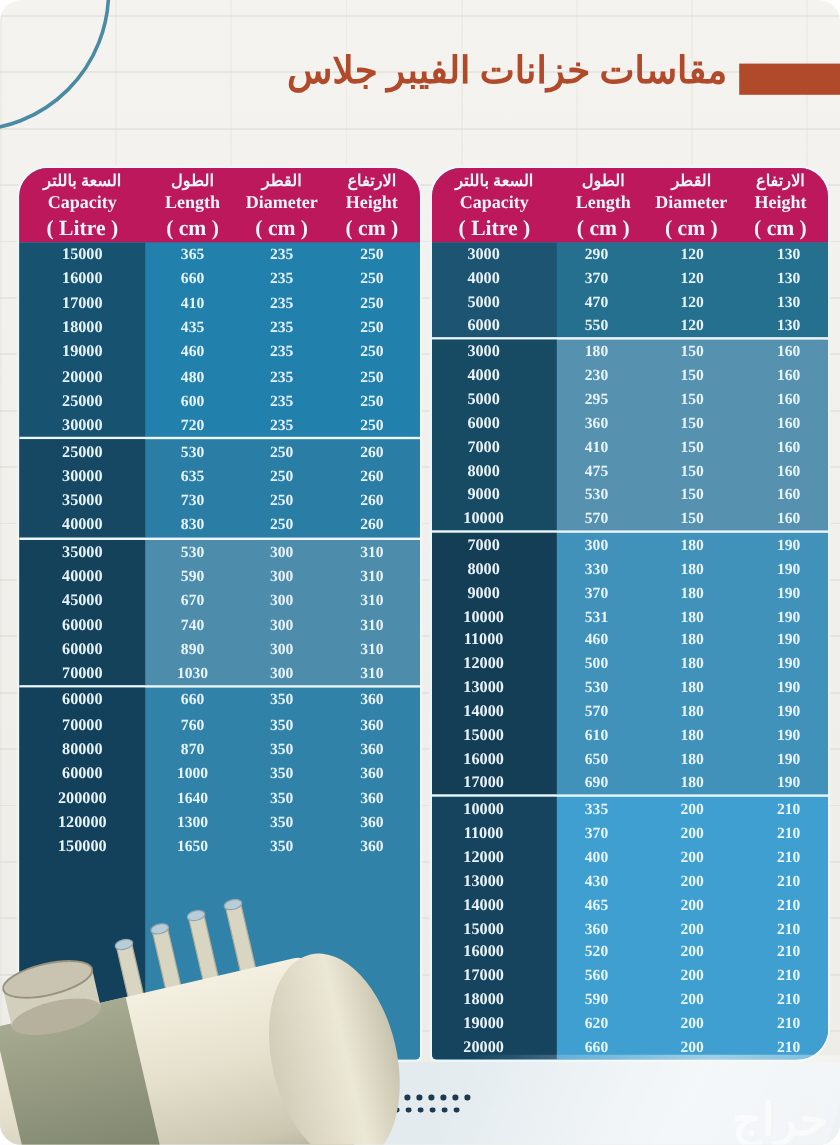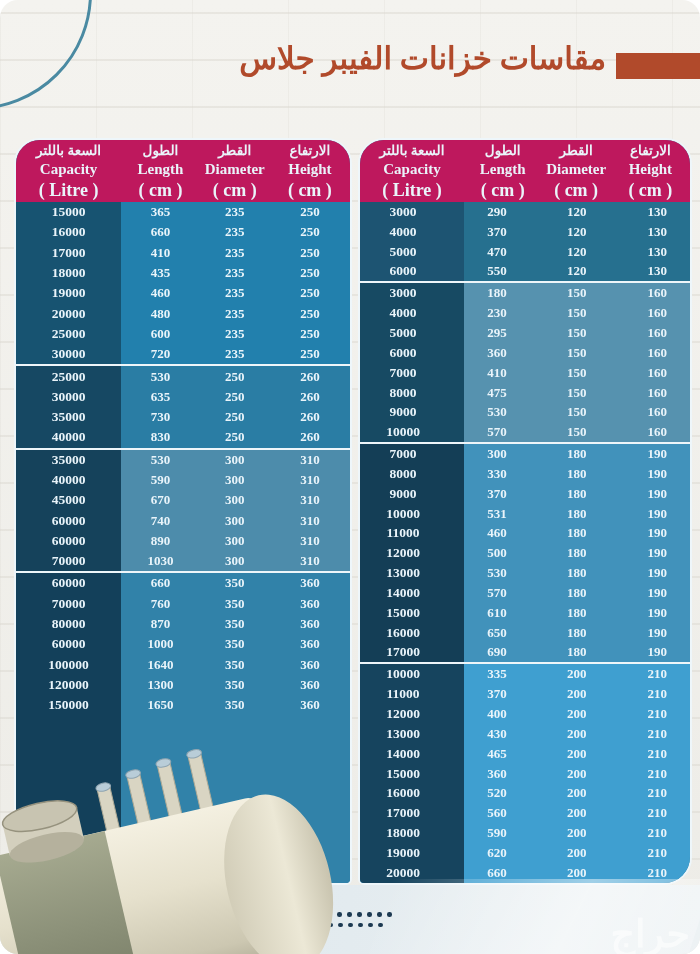--- a/index.html
+++ b/index.html
@@ -241,21 +241,21 @@
             <div class="tcell c2">350</div>
             <div class="tcell c3">360</div>
           </div>
           <div class="trow">
             <div class="tcell c0 cap">60000</div>
             <div class="tcell c1">1000</div>
             <div class="tcell c2">350</div>
             <div class="tcell c3">360</div>
           </div>
           <div class="trow">
-            <div class="tcell c0 cap">100000</div>
+            <div class="tcell c0 cap">200000</div>
             <div class="tcell c1">1640</div>
             <div class="tcell c2">350</div>
             <div class="tcell c3">360</div>
           </div>
           <div class="trow">
             <div class="tcell c0 cap">120000</div>
             <div class="tcell c1">1300</div>
             <div class="tcell c2">350</div>
             <div class="tcell c3">360</div>
           </div>

